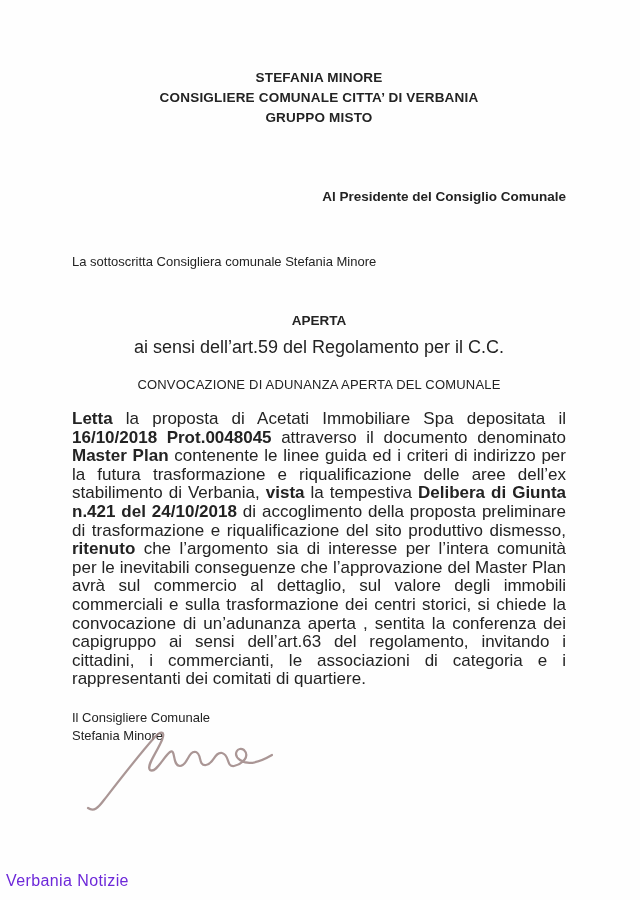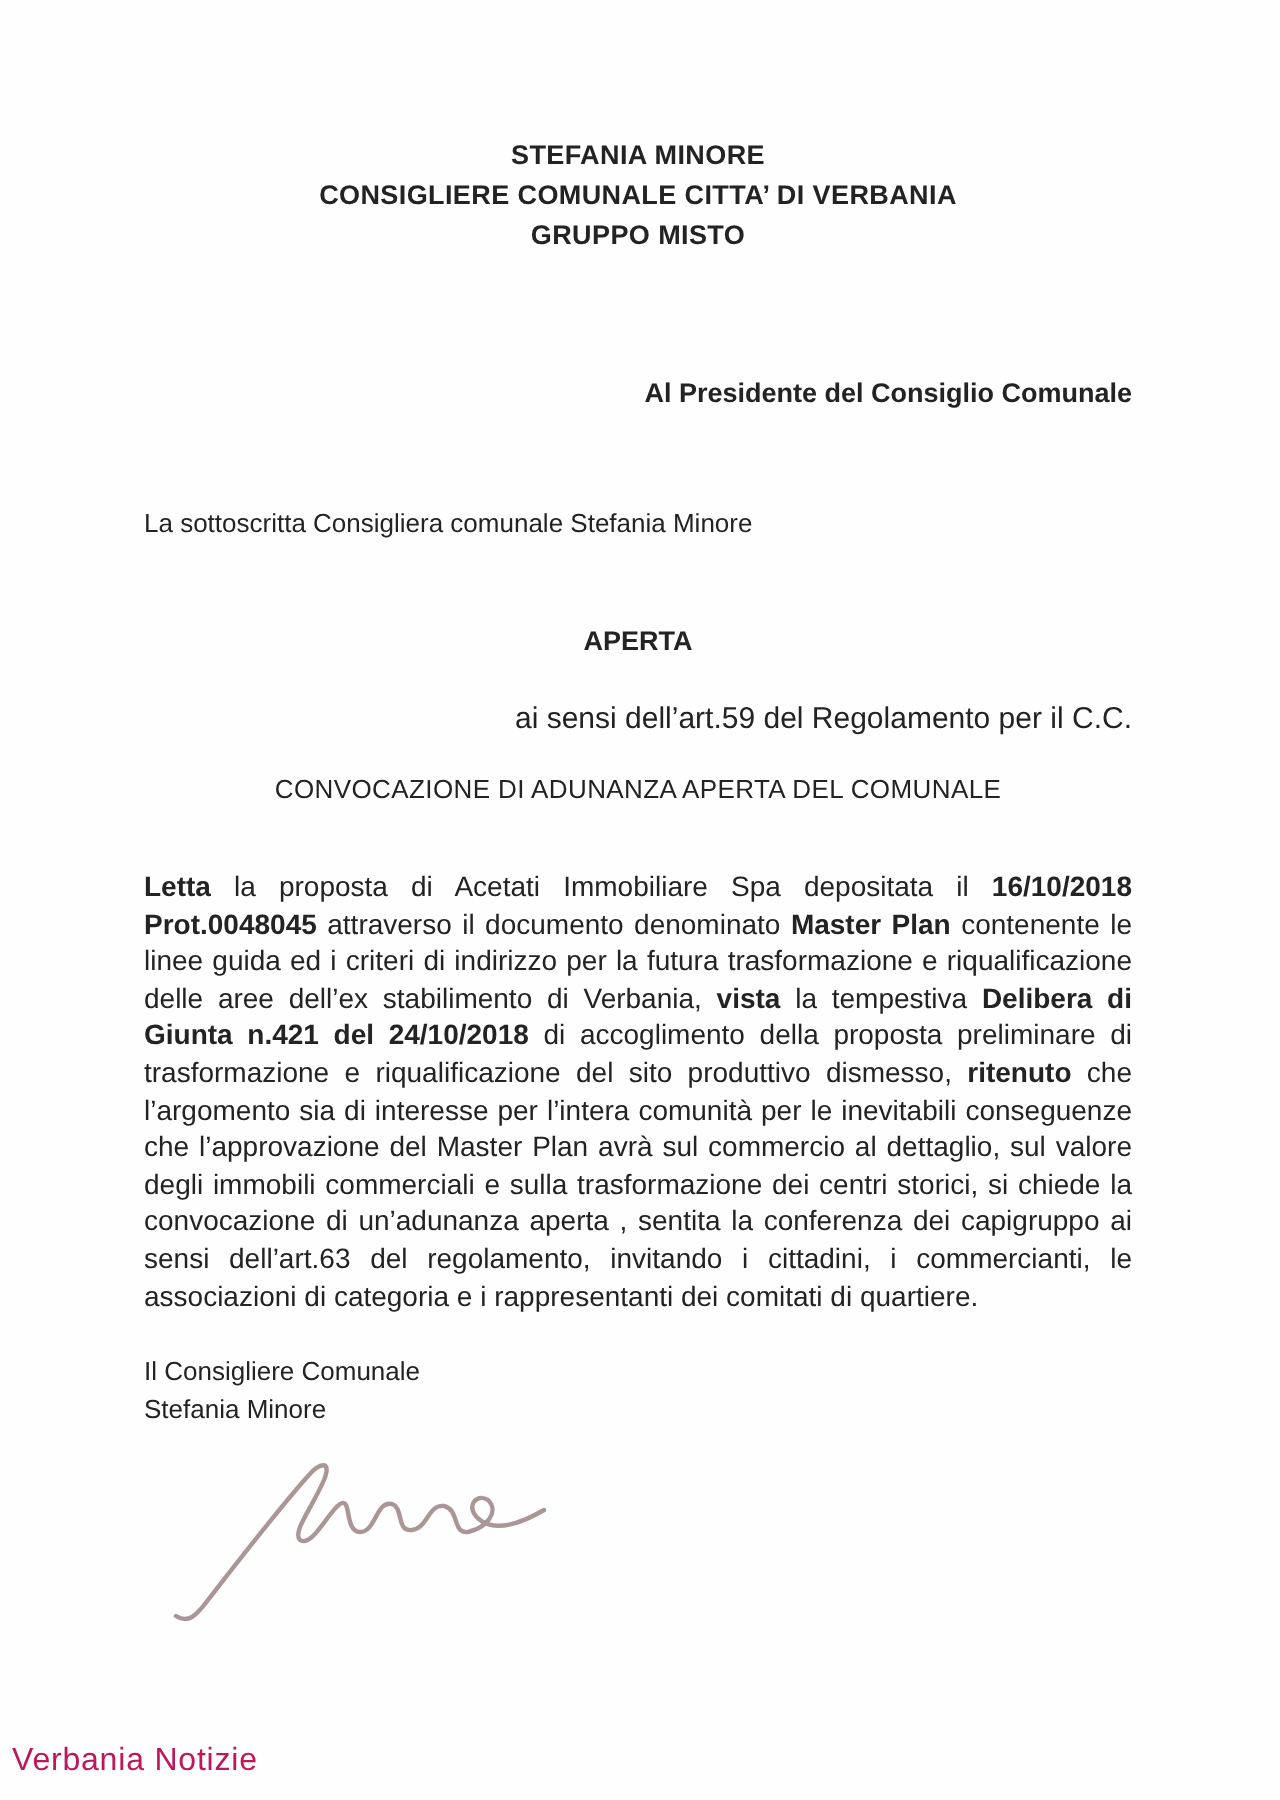--- a/index.html
+++ b/index.html
@@ -47,33 +47,33 @@
     font-size: 13px;
     text-align: left;
   }
   .chiede {
     margin-top: 44px;
     text-align: center;
     font-weight: bold;
     font-size: 13.5px;
   }
   .reference {
-    margin-top: 23px;
-    text-align: right;
-    font-size: 15px;
+    margin-top: 9px;
+    text-align: center;
+    font-size: 18px;
   }
   .subject {
     margin-top: 19px;
     text-align: center;
     font-size: 13px;
     letter-spacing: 0.2px;
   }
   .body-par {
-    margin-top: 32px;
-    font-size: 14px;
+    margin-top: 18px;
+    font-size: 17px;
     line-height: 18.6px;
     text-align: justify;
   }
   .body-par b { font-weight: bold; }
   .dateline {
     margin-top: 34px;
     font-size: 13px;
   }
   .signoff {
     margin-top: 20px;
@@ -88,21 +88,21 @@
     height: 90px;
     pointer-events: none;
   }
   .watermark {
     position: absolute;
     left: 6px;
     top: 872px;
     font-size: 16px;
     font-weight: 400;
     letter-spacing: 0.4px;
-    color: #be185d;
+    color: #6d28d9;
   }
 </style>
 </head>
 <body>
 
 <div class="page">
   <div class="content">
 
     <div class="letterhead">
       <div>STEFANIA MINORE</div>

